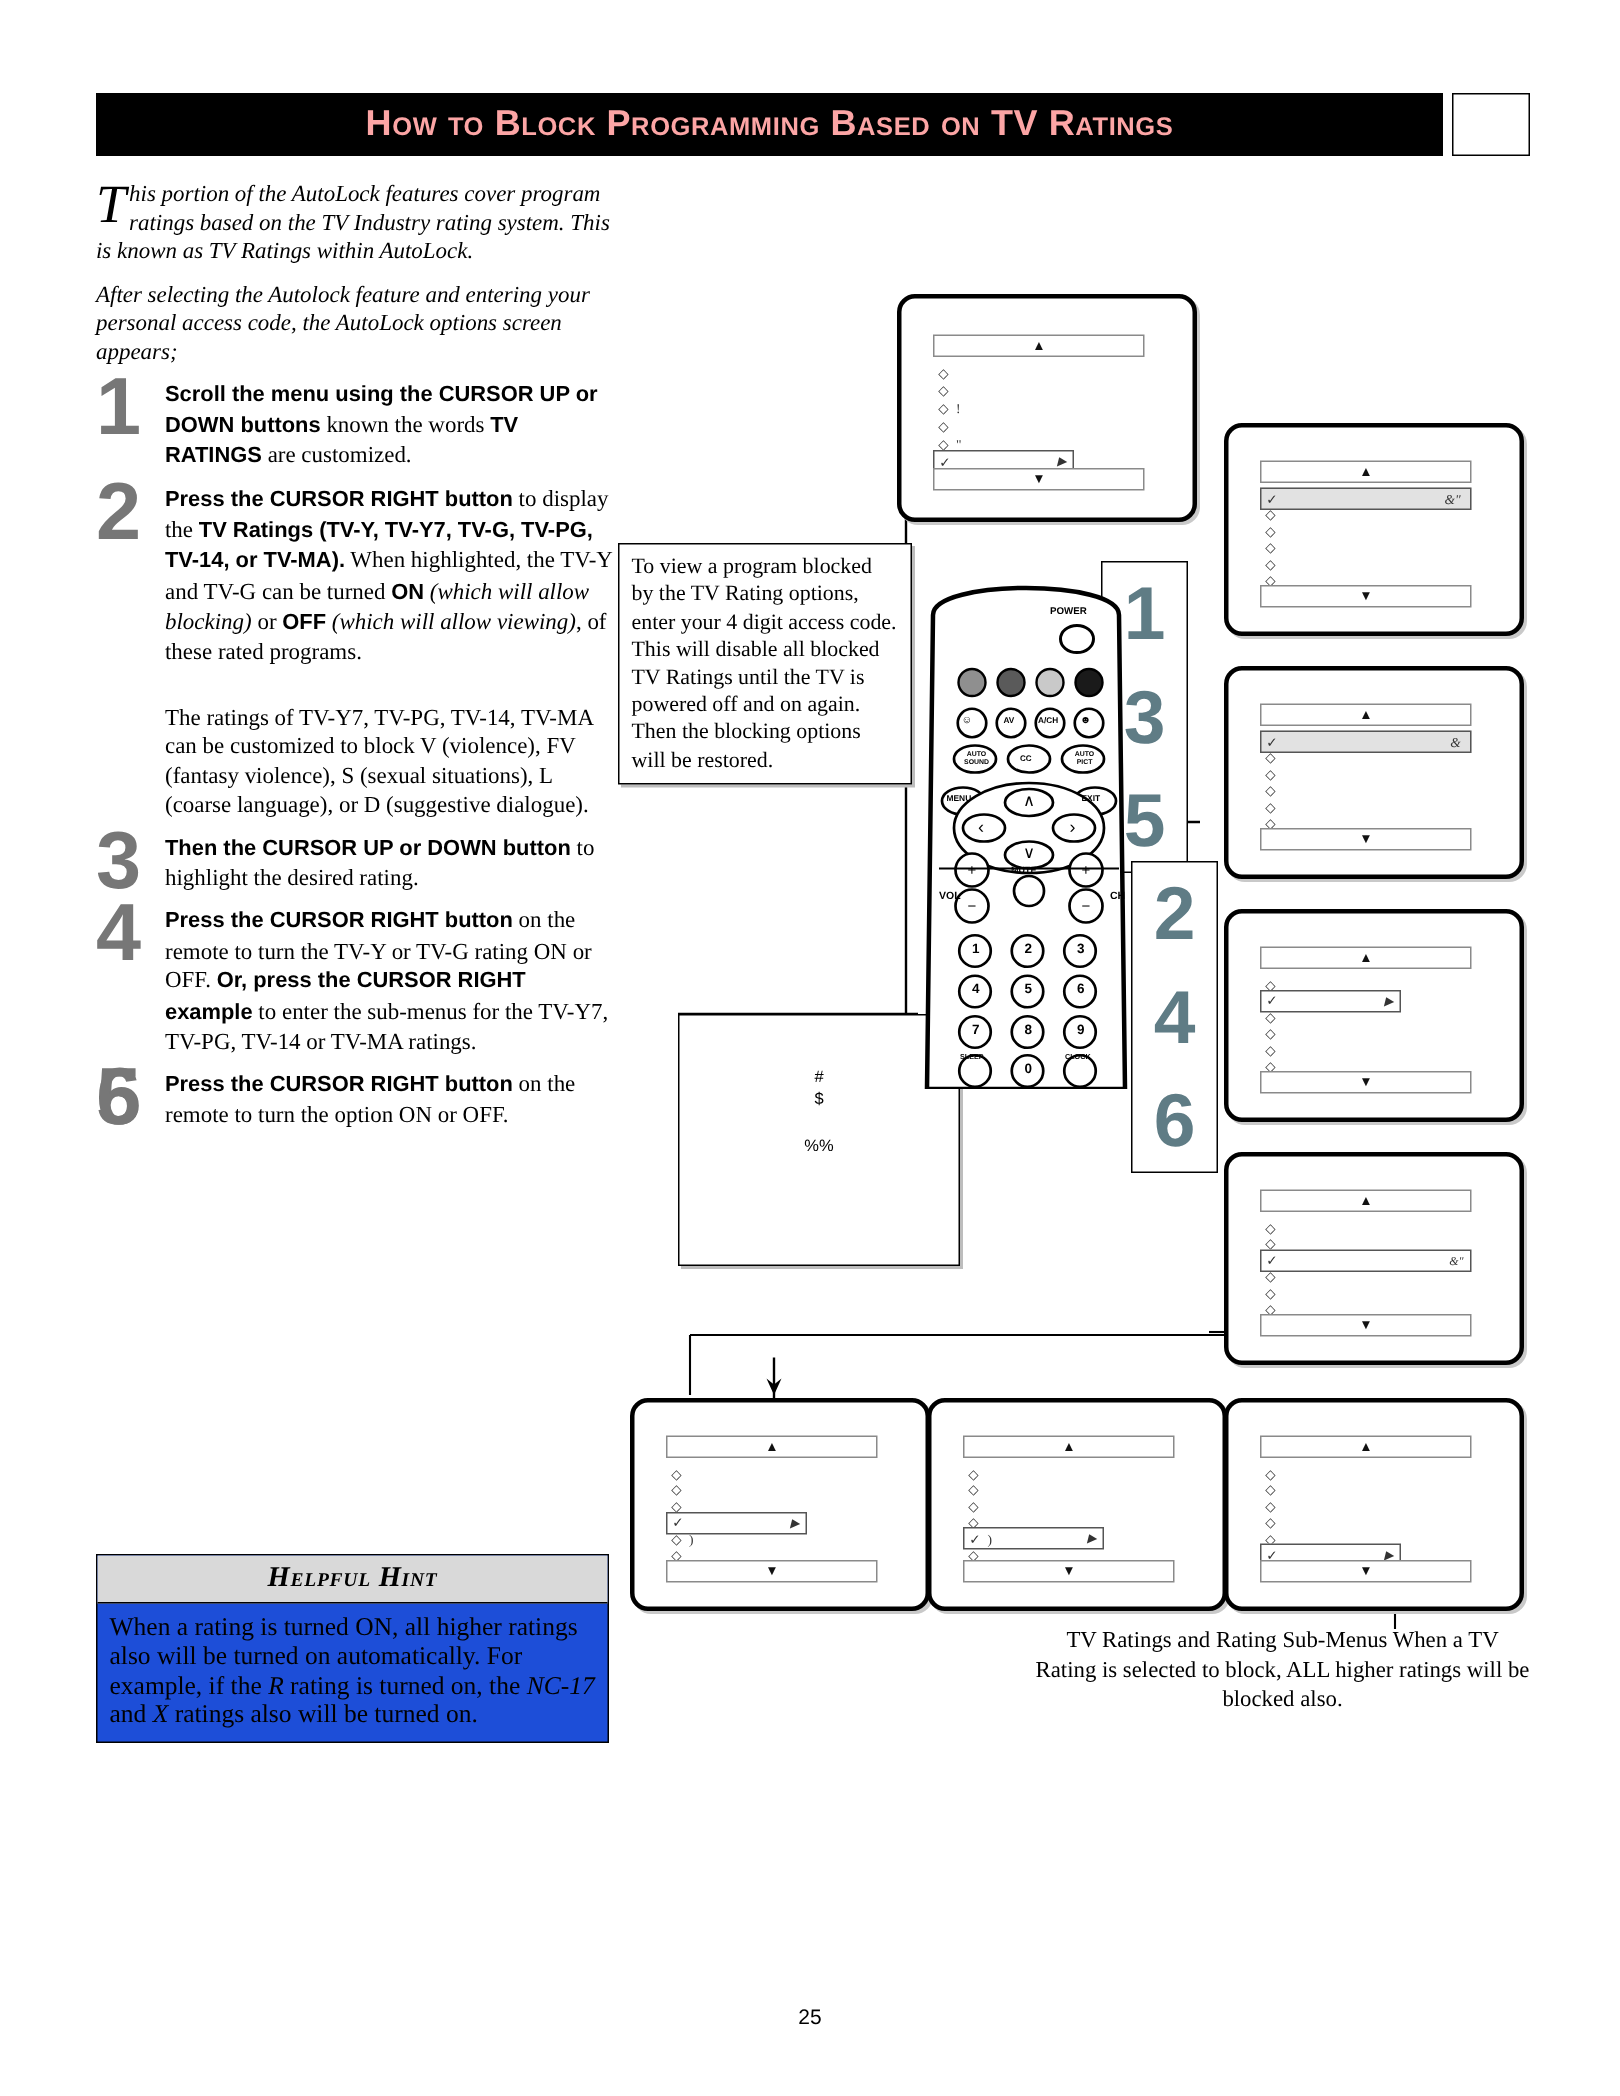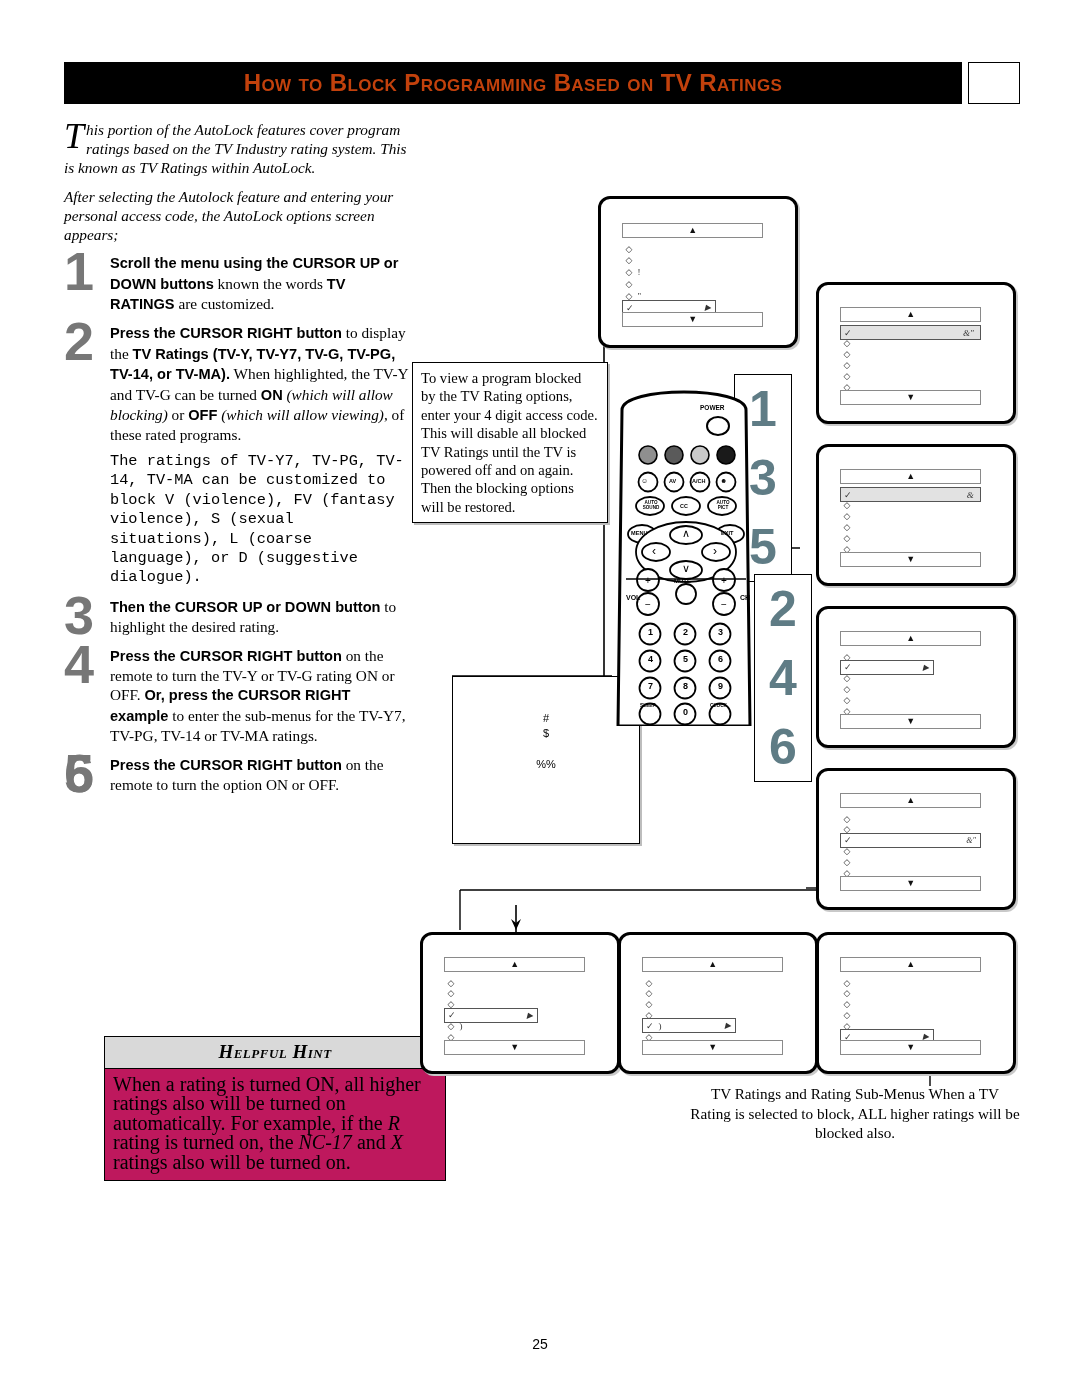--- a/index.html
+++ b/index.html
@@ -12,21 +12,21 @@
     overflow:hidden;
   }
 
   
   #header-bar {
     position:absolute; left:64px; top:62px; width:898px; height:42px;
     background:#000;
     display:flex; align-items:center; justify-content:center;
   }
   #header-bar .title {
-    color:#c2410c;
+    color:#fca5a5;
     font-family:"Liberation Sans", sans-serif;
     font-weight:bold;
     font-size:24px;
     letter-spacing:0.4px;
     font-variant:small-caps;
   }
   #header-tab {
     position:absolute; left:968px; top:62px; width:52px; height:42px;
     background:#fff; border:1.5px solid #000;
   }
@@ -50,36 +50,36 @@
   }
   .step .num {
     position:absolute; left:0; top:-9px;
     font-family:"Liberation Sans", sans-serif;
     font-weight:bold; font-size:54px; line-height:54px;
     color:#777; letter-spacing:-2px;
   }
   .step p {
     margin:0 0 0 0; font-size:15.3px; line-height:19.4px;
   }
-  .step p + p { margin-top:7px;font-family:Liberation Mono, monospace; }
+  .step p + p { margin-top:24px; }
   .b { font-family:"Liberation Sans", sans-serif; font-weight:bold; font-size:14.6px; }
   .i { font-style:italic; }
 
   
   #hint-box {
     position:absolute; left:64px; top:1036px; width:342px;
-    border:1.4px solid #000; background:#be185d;margin-left:40px;
+    border:1.4px solid #000; background:#1d4ed8;
   }
   #hint-head {
     background:#d9d9d9; border-bottom:1.4px solid #000;
     text-align:center; padding:4px 0 5px 0;
     font-style:italic; font-weight:bold; font-size:19px;
     font-variant:small-caps; letter-spacing:0.5px;
   }
-  #hint-body { padding:6px 8px 8px 8px; font-size:20px; line-height:19.4px; }
+  #hint-body { padding:6px 8px 8px 8px; font-size:17px; line-height:19.4px; }
 
   
   #diagram { position:absolute; left:412px; top:196px; width:612px; height:1000px; }
 
   
   .tv {
     position:absolute; background:#fff;
     border:3.5px solid #000; border-radius:12px;
     box-shadow:2px 2px 0 0 #c9c9c9;
   }

